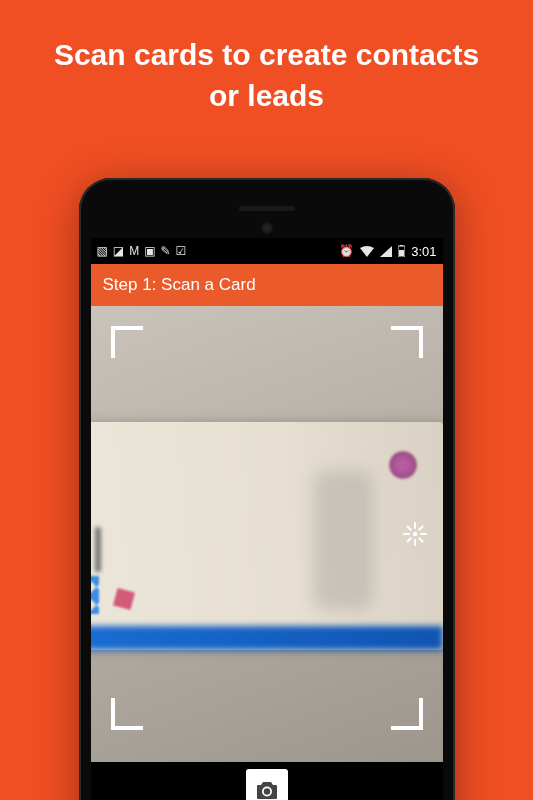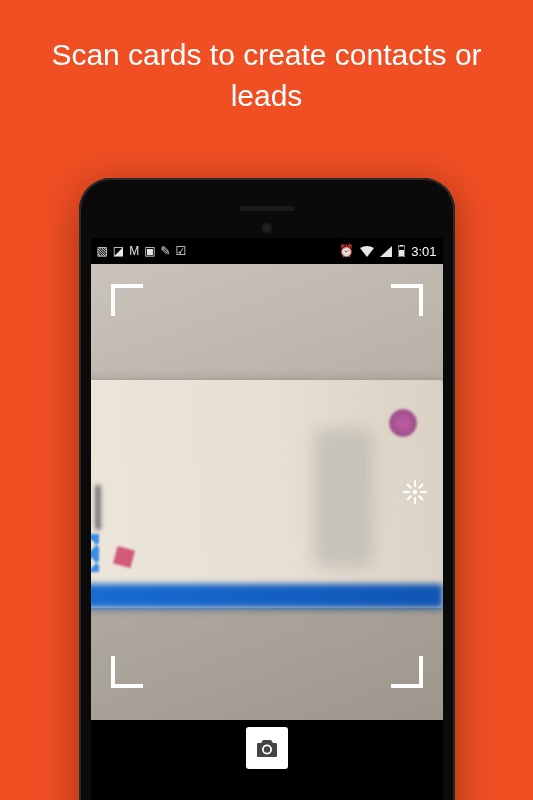--- a/index.html
+++ b/index.html
@@ -8,21 +8,21 @@
       height: 800px;
       background: #f04e23;
       font-family: -apple-system, "Helvetica Neue", Arial, sans-serif;
       overflow: hidden;
       position: relative;
     }
     .headline {
       color: #fff;
       text-align: center;
       font-size: 30px;
-      font-weight: 400;
+      font-weight: 700;
       line-height: 1.35;
       padding: 35px 40px 20px;
     }
     .phone {
       position: absolute;
       left: 50%;
       transform: translateX(-50%);
       top: 178px;
       width: 376px;
       height: 760px;
@@ -221,20 +221,23 @@
           <svg width="7" height="12" viewBox="0 0 7 12">
               <rect x="0" y="1" width="7" height="11" fill="none" stroke="#fff" stroke-width="1"></rect>
               <rect x="2" y="0" width="3" height="1" fill="#fff"></rect>
               <rect x="1" y="5" width="5" height="6" fill="#fff"></rect>
             </svg>
         </span>
         <span>3:01</span>
       </div>
     </div>
 
+    <div class="appbar">
+      <span>Step 1: Scan a Card</span>
+    </div>
 
     <div class="camera-view">
       <div class="card-photo">
         <div class="card-stripe"></div>
         <div class="card-logo1"></div>
         <div class="card-logo2"></div>
 
         <div class="card-text3"></div>
         <div class="card-blur"></div>
         <div class="card-blob"></div>

